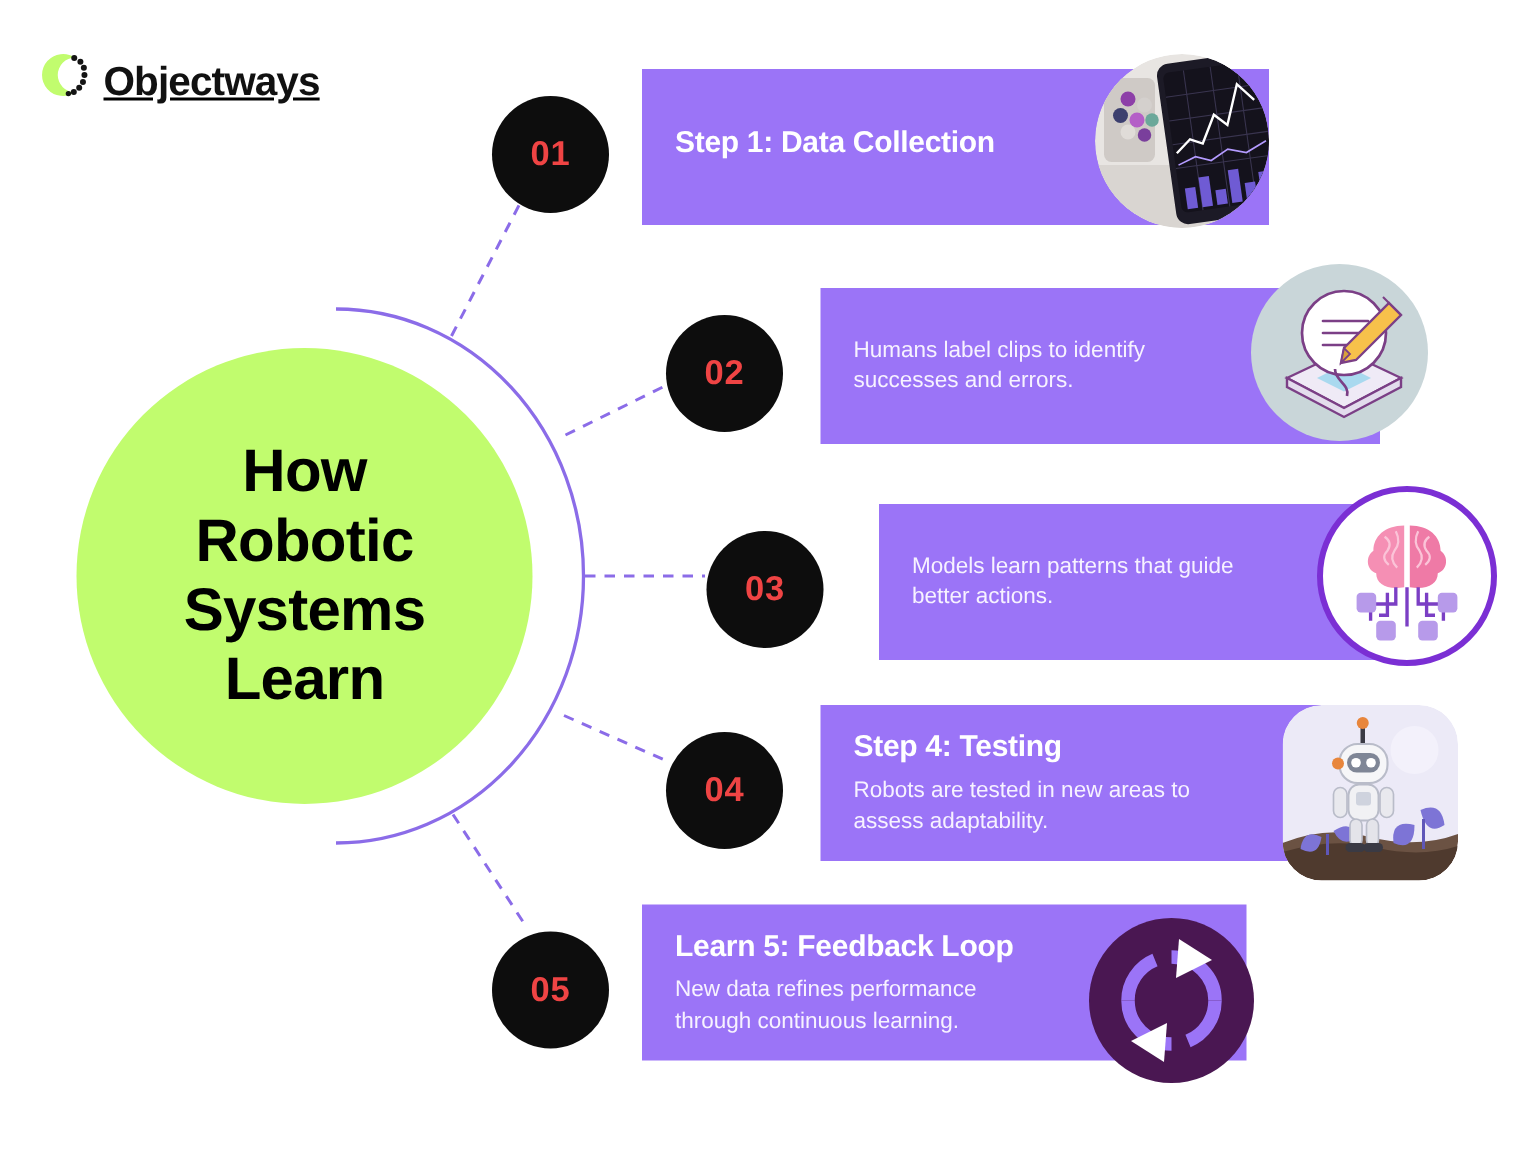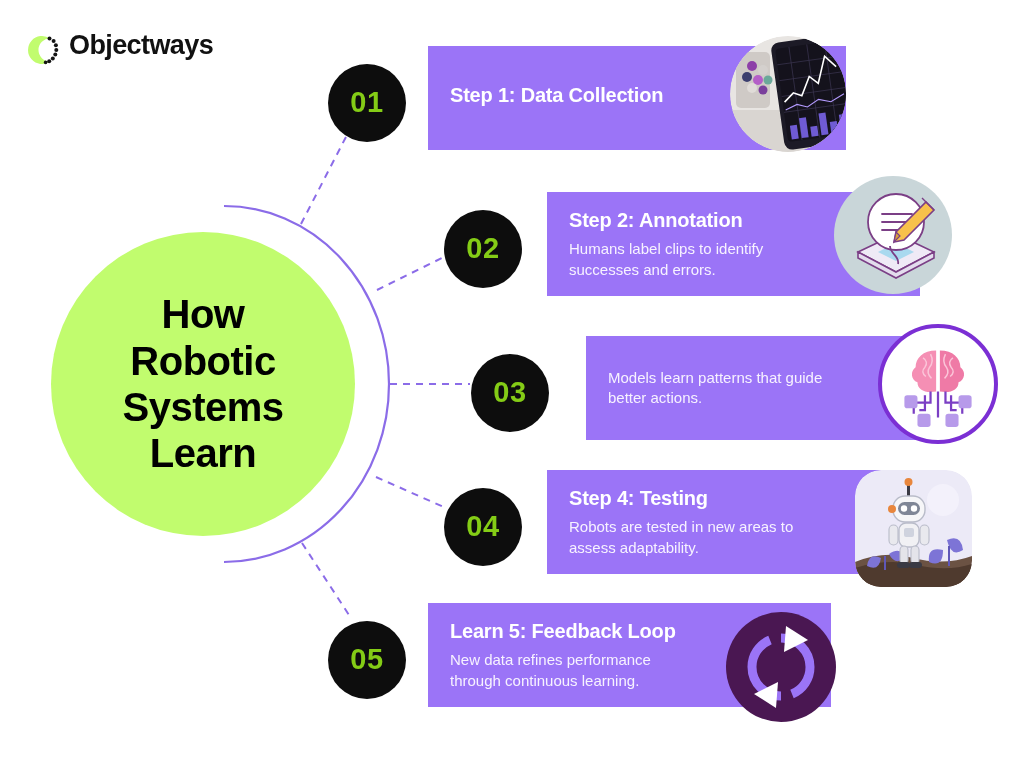--- a/index.html
+++ b/index.html
@@ -15,22 +15,23 @@
     font-family: "Liberation Sans", sans-serif;
     background: #ffffff;
   }
 
   
   #logo {
     position: absolute;
     left: 24px;
     top: 32px;
     display: flex;
-    align-items: flex-start;
+    align-items: flex-end;
     gap: 9px;
+    text-decoration: underline;
   }
   #logo .logo-mark { width: 36px; height: 36px; display: block; }
   #logo .logo-text {
     font-size: 27px;
     font-weight: bold;
     letter-spacing: -0.6px;
     color: #111111;
     line-height: 1;
     white-space: nowrap;
   }
@@ -74,22 +75,22 @@
   .step {
     position: absolute;
     display: flex;
     align-items: center;
   }
   .badge {
     width: 78px;
     height: 78px;
     border-radius: 50%;
     background: #0d0d0d;
-    color: #84cc16;
-    font-size: 29px;
+    color: #ef4444;
+    font-size: 23px;
     font-weight: bold;
     display: flex;
     align-items: center;
     justify-content: center;
     flex: 0 0 auto;
     letter-spacing: 0.5px;
   }
   .card {
     background: #9b74f7;
     color: #ffffff;
@@ -227,21 +228,20 @@
             <rect x="106" y="82" width="7" height="18"></rect>
         </g>
       </g>
     </g>
   </svg>
 </div>
 
 <div class="step" style="left:444px; top:201px;">
   <div class="badge">02</div>
   <div class="card" style="width:373px; margin-left:25px; margin-top:-9px;">
-    <div class="card-title">Step 2: Annotation</div>
     <div class="card-desc">Humans label clips to identify
 successes and errors.</div>
   </div>
 </div>
 <div class="media media-grey" style="left:834px; top:176px; width:118px; height:118px;">
   <svg viewBox="0 0 118 118">
     <g>
       <path d="M24 76 L62 58 L100 76 L62 96 Z" fill="#efeaf6" stroke="#7b3f86" stroke-width="1.6"></path>
       <path d="M24 76 L24 82 L62 102 L100 82 L100 76 L62 96 Z" fill="#e3dced" stroke="#7b3f86" stroke-width="1.6"></path>
       <path d="M44 76 L62 67 L80 76 L62 85 Z" fill="#a9d9ef"></path>

